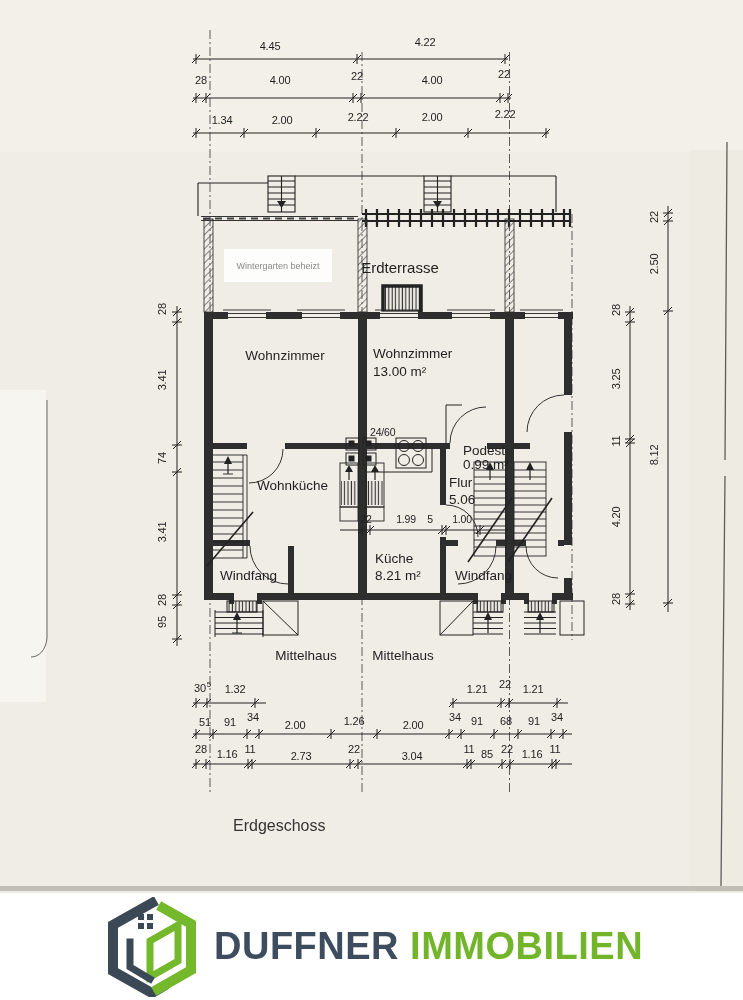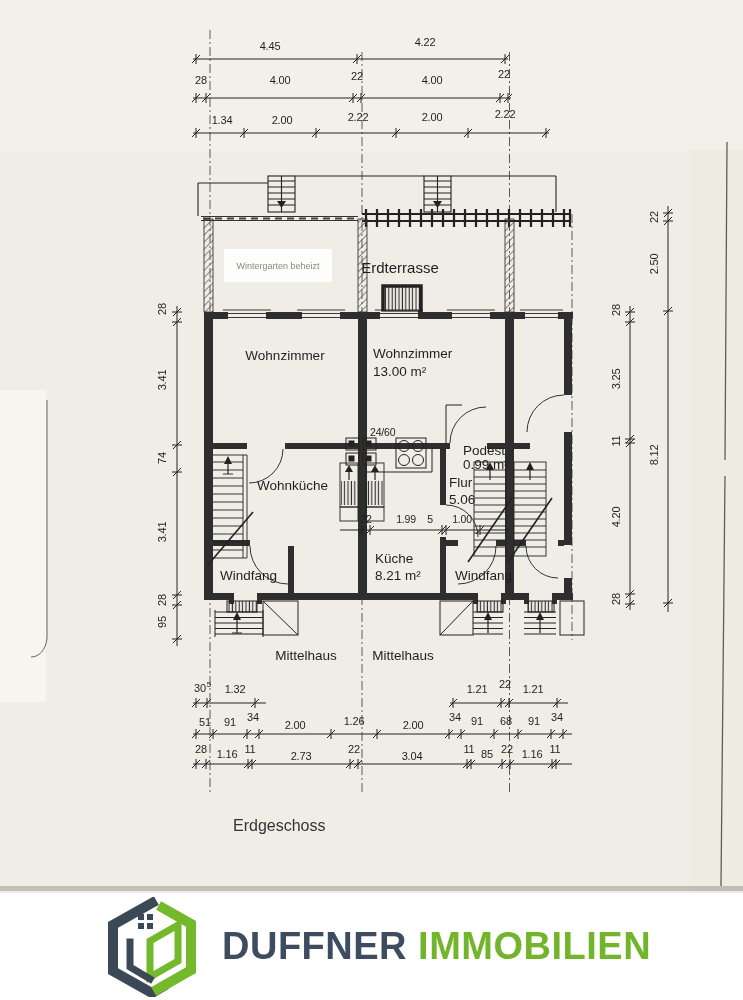--- a/index.html
+++ b/index.html
@@ -18,21 +18,21 @@
   .roomB{font-size:15px;}
   .tiny{font-size:9px;fill:#8a8a8a;}
   .floor{font-size:16px;fill:#333;}
   .footer{
     position:absolute;left:0;top:893px;width:743px;height:107px;
     background:#ffffff;display:flex;align-items:center;
     border-bottom:3px solid #a29f93;
   }
   .footer .mark{margin-left:100px;}
   .wordmark{
-    margin-left:12px;font-size:38px;font-weight:bold;letter-spacing:0.5px;
+    margin-left:4px;font-size:38px;font-weight:bold;letter-spacing:0.5px;
     white-space:nowrap;
   }
   .brand-a{color:#3d4c5f;}
   .brand-b{color:#72b52b;}
 </style>
 </head>
 <body>
 
 <svg class="sheet" width="743" height="893" viewBox="0 0 743 893">
   <defs>

